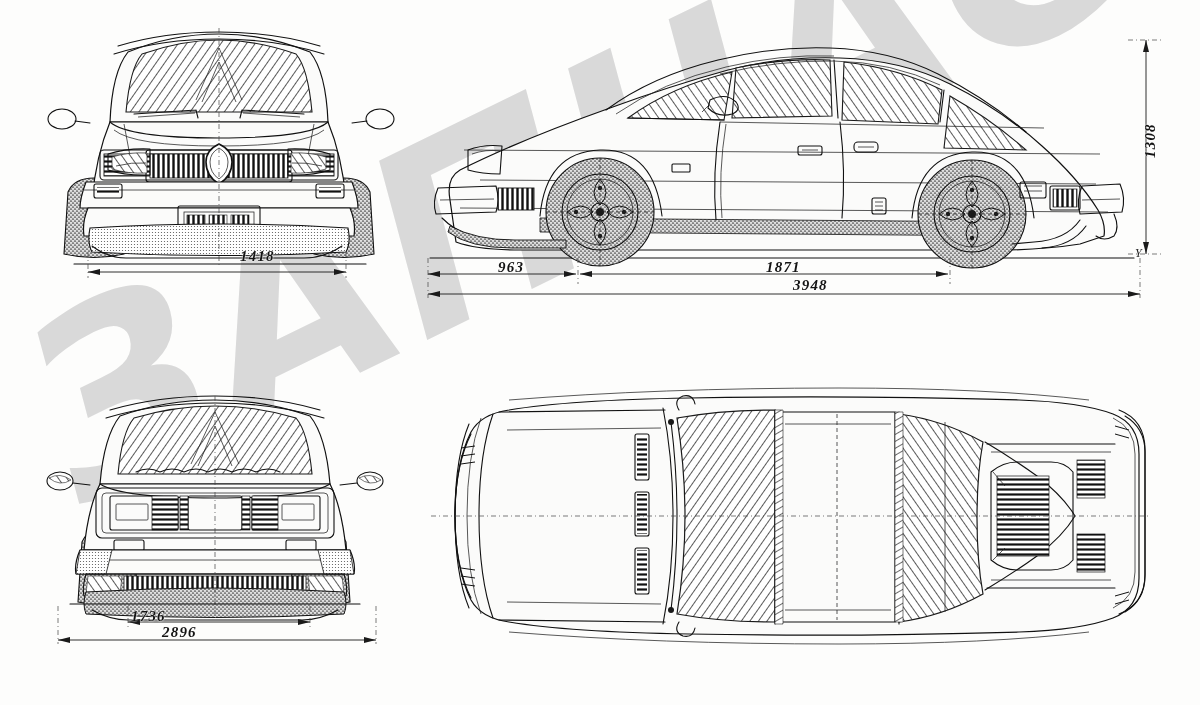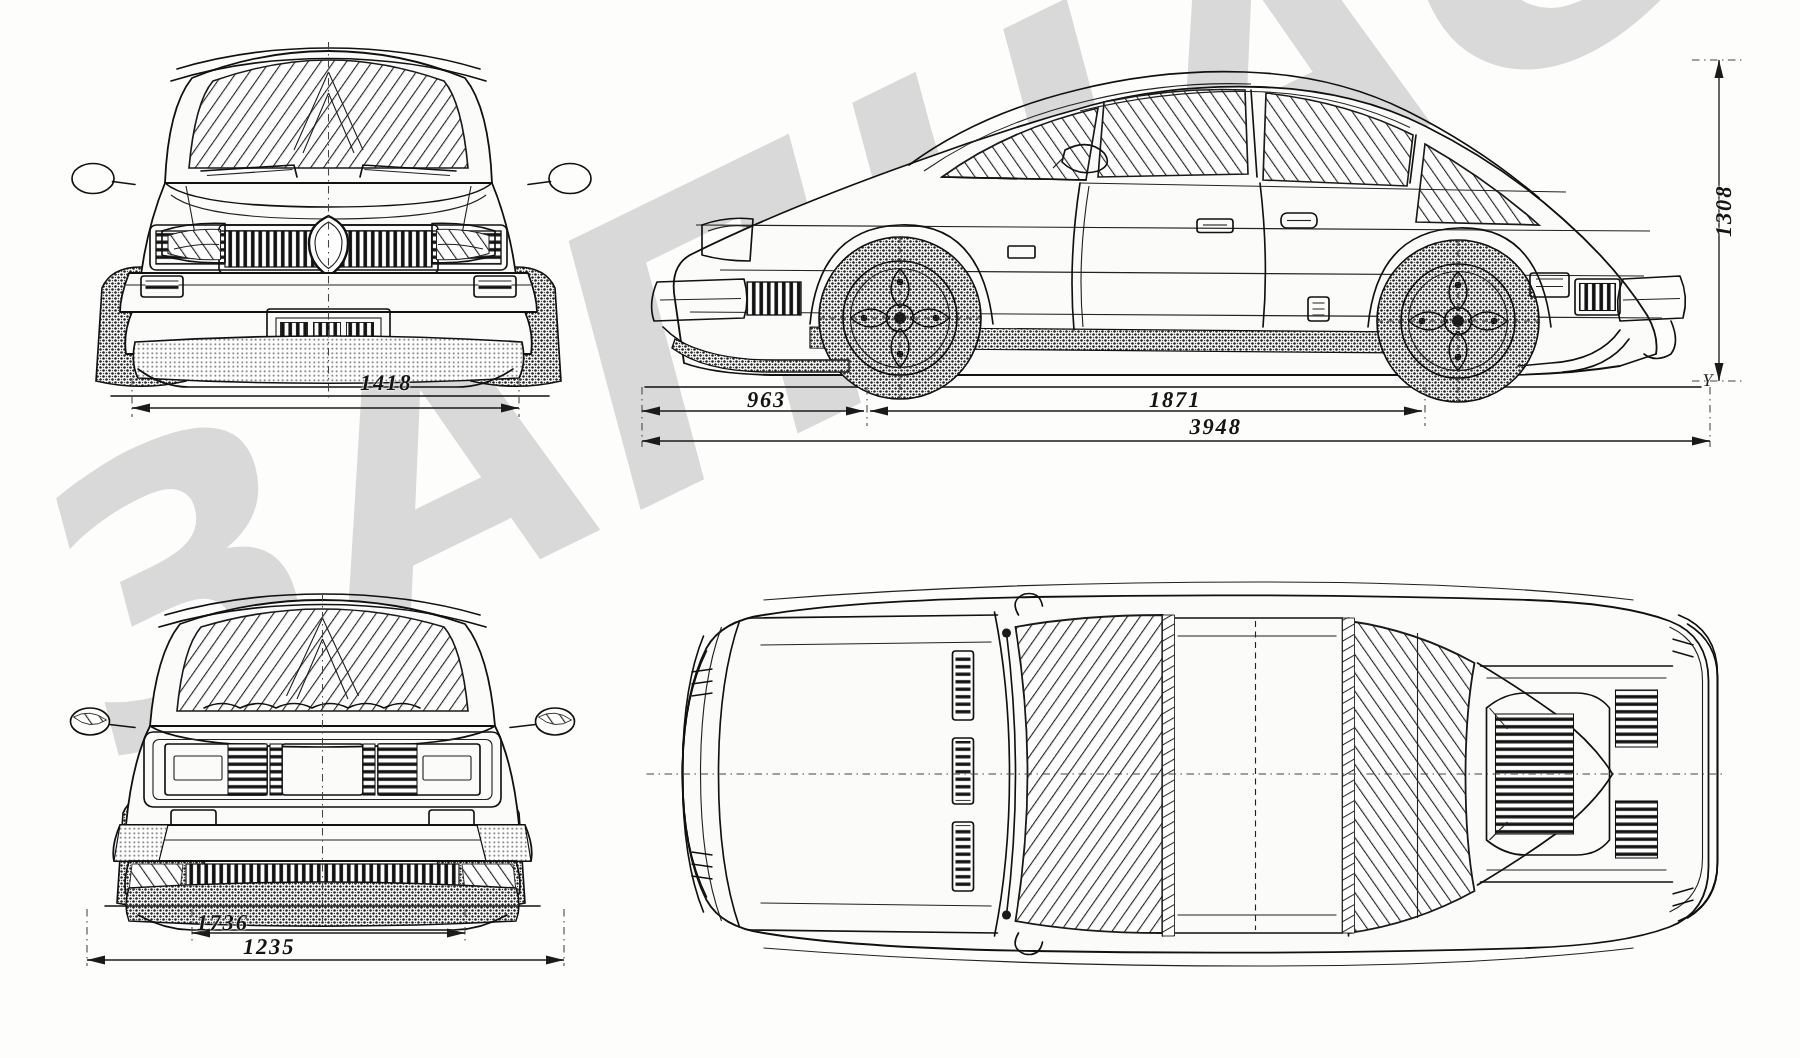--- a/index.html
+++ b/index.html
@@ -458,21 +458,21 @@
       <path class="dimline" d="M88 16 L270 16"></path>
       <path class="dark" d="M88 16 L100 13 L100 19 Z"></path>
       <path class="dark" d="M270 16 L258 13 L258 19 Z"></path>
 
       <path class="dimline" d="M18 34 L336 34"></path>
       <path class="dark" d="M18 34 L30 31 L30 37 Z"></path>
       <path class="dark" d="M336 34 L324 31 L324 37 Z"></path>
     </svg>
   </div>
   <div class="dim-label" style="left:131px;top:608px;">1736</div>
-  <div class="dim-label" style="left:162px;top:624px;">1235</div>
+  <div class="dim-label" style="left:162px;top:624px;">2896</div>
 
   <div class="view" style="left:425px;top:352px;">
     <svg width="730" height="330" viewBox="0 0 730 330">
 
       <path class="body-fill" d="
         M30 164
         q0 -52 16 -84
         q10 -18 38 -22
         q60 -10 180 -12
         q160 -3 330 2

